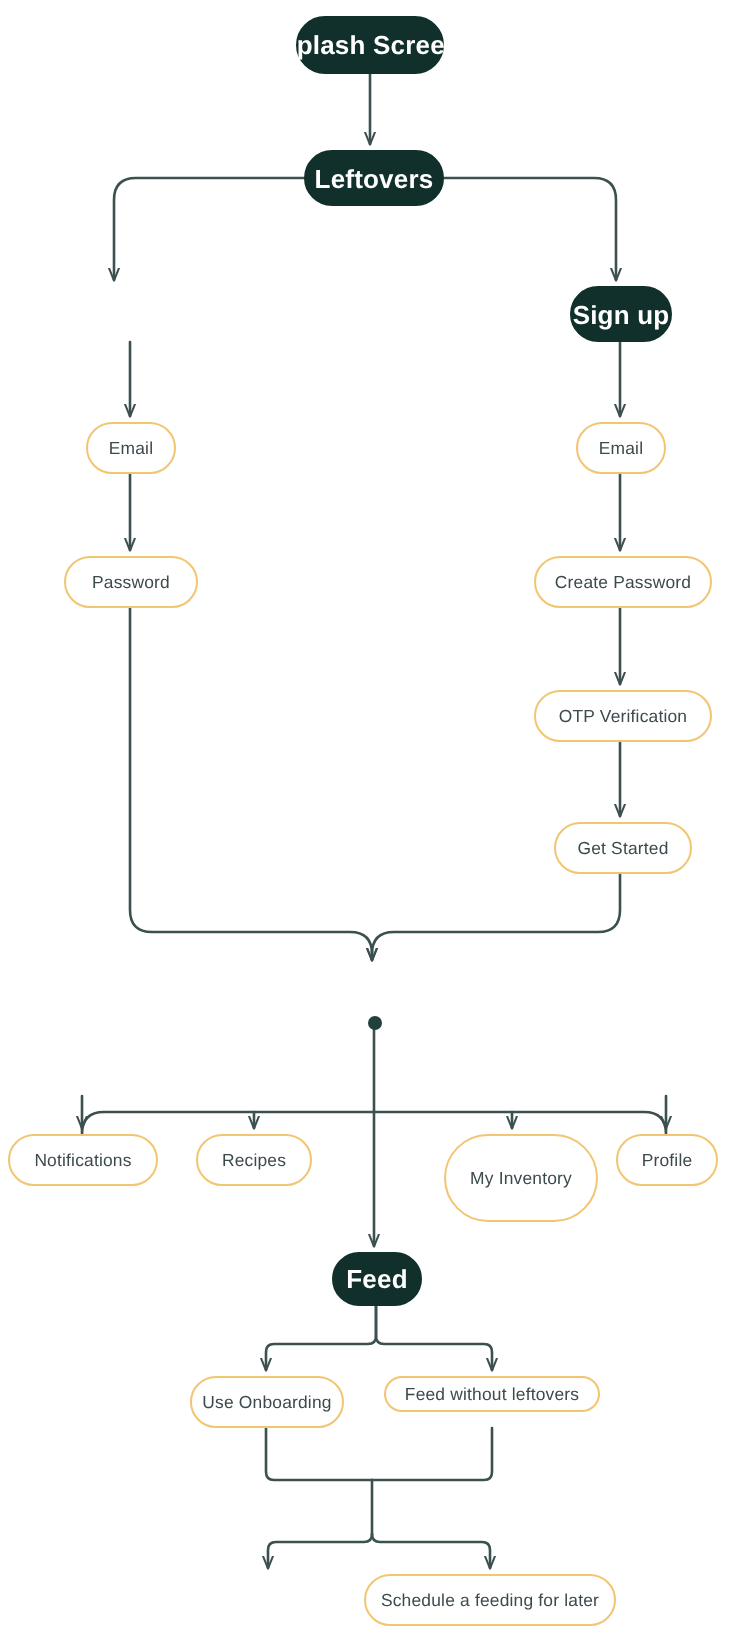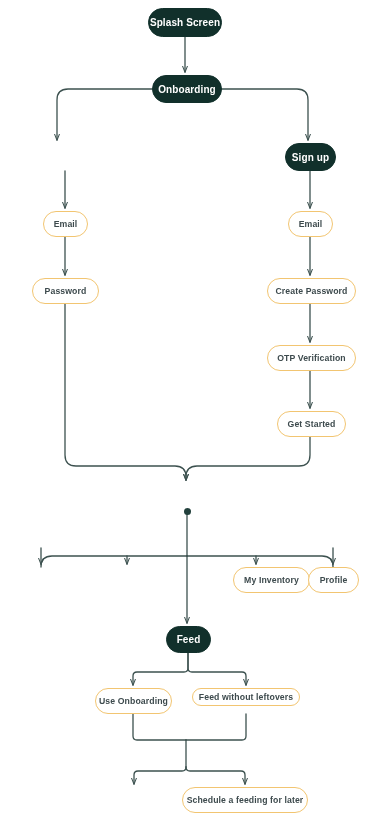--- a/index.html
+++ b/index.html
@@ -34,29 +34,29 @@
     justify-content: center;
     border-radius: 999px;
     white-space: nowrap;
     letter-spacing: 0.1px;
     user-select: none;
   }
   .node-dark {
     background: #11302b;
     color: #ffffff;
     border: 1px solid #11302b;
-    font-size: 10px;
+    font-size: 13px;
     font-weight: 600;
   }
   .node-outline {
     background: #ffffff;
     color: #3d4a4d;
     border: 1.2px solid #f2c571;
     font-size: 8.7px;
-    font-weight: 700;
+    font-weight: 400;
   }
   .dot {
     position: absolute;
     width: 7px;
     height: 7px;
     border-radius: 50%;
     background: #22403c;
   }
 </style>
 </head>
@@ -110,28 +110,30 @@
       <path d="M186,740 L186,767"></path>
 
       <path d="M186,767 Q186,771 182,771 L138,771 Q134,771 134,775 L134,784" marker-end="url(#arrow)"></path>
       <path d="M186,767 Q186,771 190,771 L241,771 Q245,771 245,775 L245,784" marker-end="url(#arrow)"></path>
     </g>
   </svg>
 
   <div class="dot" style="left:184px;top:508px;"></div>
 
   <div class="node node-dark" style="left:148px;top:8px;width:74px;height:29px;">Splash Screen</div>
-  <div class="node node-dark" style="left:152px;top:75px;width:70px;height:28px;">Onboarding</div>
+  <div class="node node-dark" style="left:152px;top:75px;width:70px;height:28px;">Leftovers</div>
   <div class="node node-dark" style="left:285px;top:143px;width:51px;height:28px;">Sign up</div>
   <div class="node node-outline" style="left:43px;top:211px;width:45px;height:26px;">Email</div>
   <div class="node node-outline" style="left:288px;top:211px;width:45px;height:26px;">Email</div>
   <div class="node node-outline" style="left:32px;top:278px;width:67px;height:26px;">Password</div>
   <div class="node node-outline" style="left:267px;top:278px;width:89px;height:26px;">Create Password</div>
   <div class="node node-outline" style="left:277px;top:411px;width:69px;height:26px;">Get Started</div>
   <div class="node node-outline" style="left:267px;top:345px;width:89px;height:26px;">OTP Verification</div>
-  <div class="node node-outline" style="left:233px;top:567px;width:77px;height:26px;">My Inventory</div>
+  <div class="node node-outline" style="left:4px;top:567px;width:75px;height:26px;">Notifications</div>
+  <div class="node node-outline" style="left:98px;top:567px;width:58px;height:26px;">Recipes</div>
+  <div class="node node-outline" style="left:222px;top:567px;width:77px;height:44px;">My Inventory</div>
   <div class="node node-outline" style="left:308px;top:567px;width:51px;height:26px;">Profile</div>
   <div class="node node-dark" style="left:166px;top:626px;width:45px;height:27px;">Feed</div>
   <div class="node node-outline" style="left:95px;top:688px;width:77px;height:26px;">Use Onboarding</div>
   <div class="node node-outline" style="left:192px;top:688px;width:108px;height:18px;">Feed without leftovers</div>
   <div class="node node-outline" style="left:182px;top:787px;width:126px;height:26px;">Schedule a feeding for later</div>
 
 </div>
 
 </body></html>

